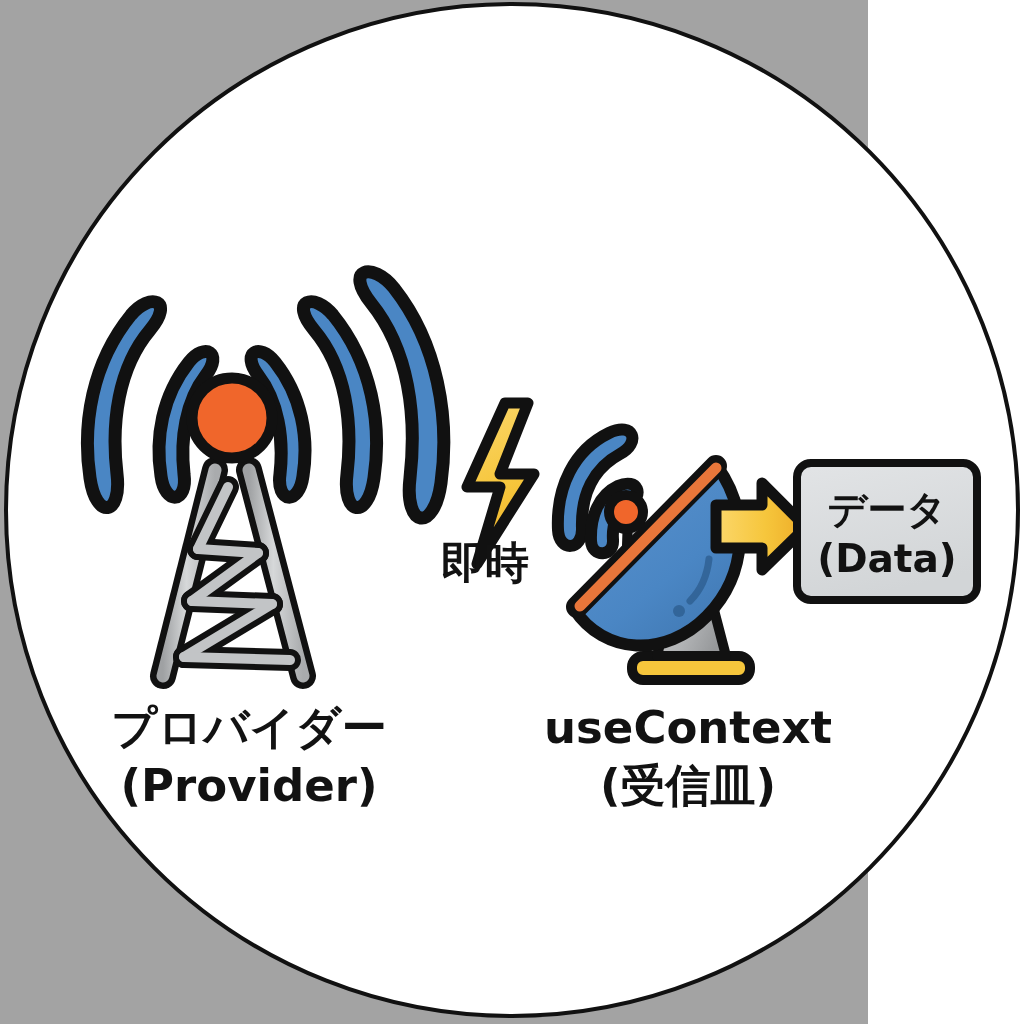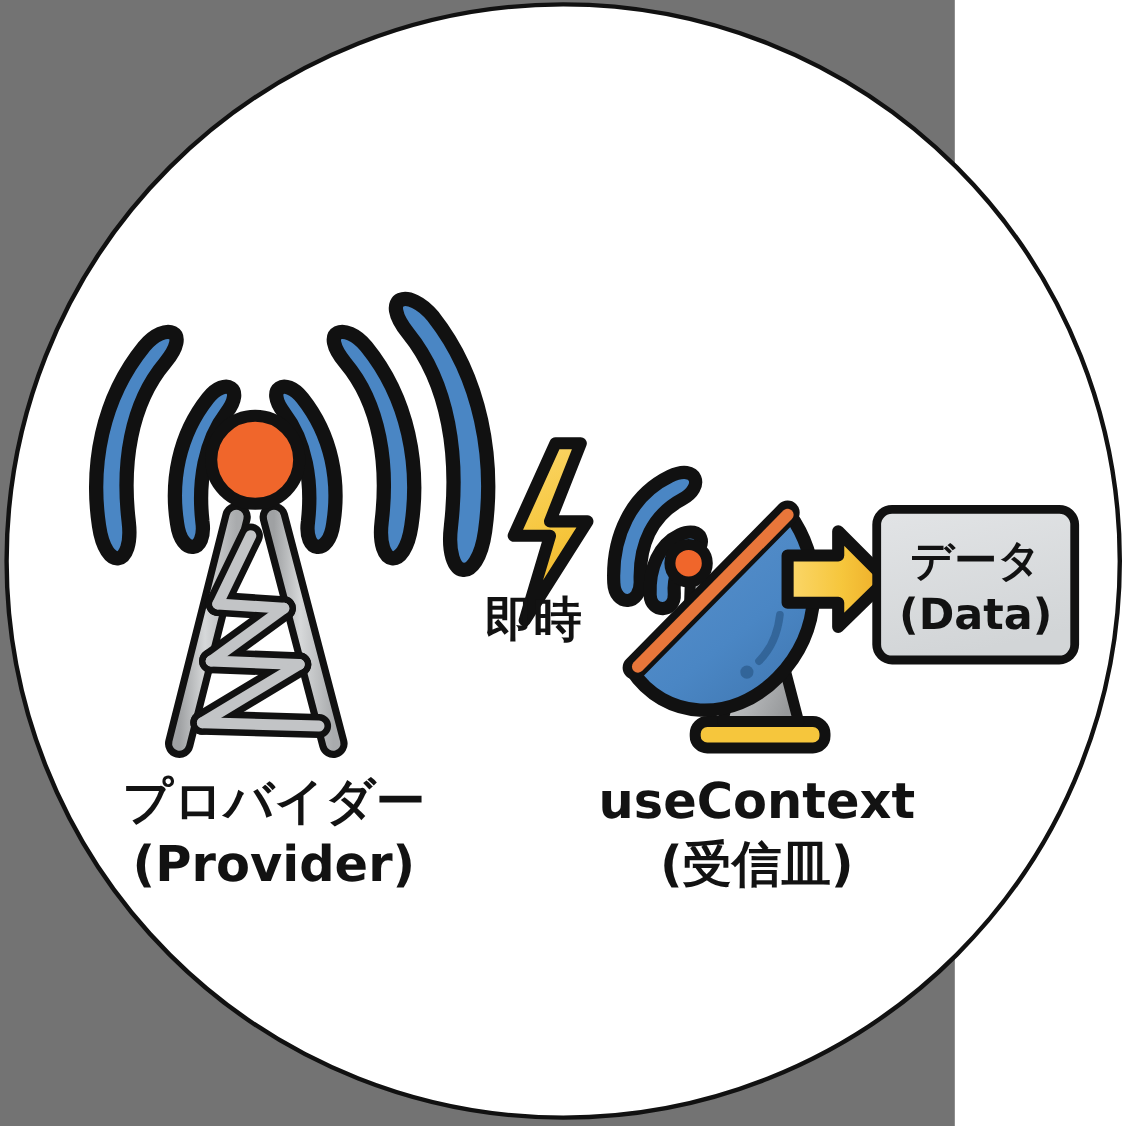--- a/index.html
+++ b/index.html
@@ -10,21 +10,21 @@
   body {
     width: 1024px;
     height: 1024px;
     overflow: hidden;
     font-family: "DejaVu Sans", "Liberation Sans", sans-serif;
   }
   #stage {
     position: relative;
     width: 868px;
     height: 1024px;
-    background: #737373;
+    background: #a3a3a3;
   }
   #scene {
     display: block;
     width: 1024px;
     height: 1024px;
   }
   .lbl {
     font-family: "DejaVu Sans", "Liberation Sans", sans-serif;
     font-weight: 700;
     fill: #121212;

